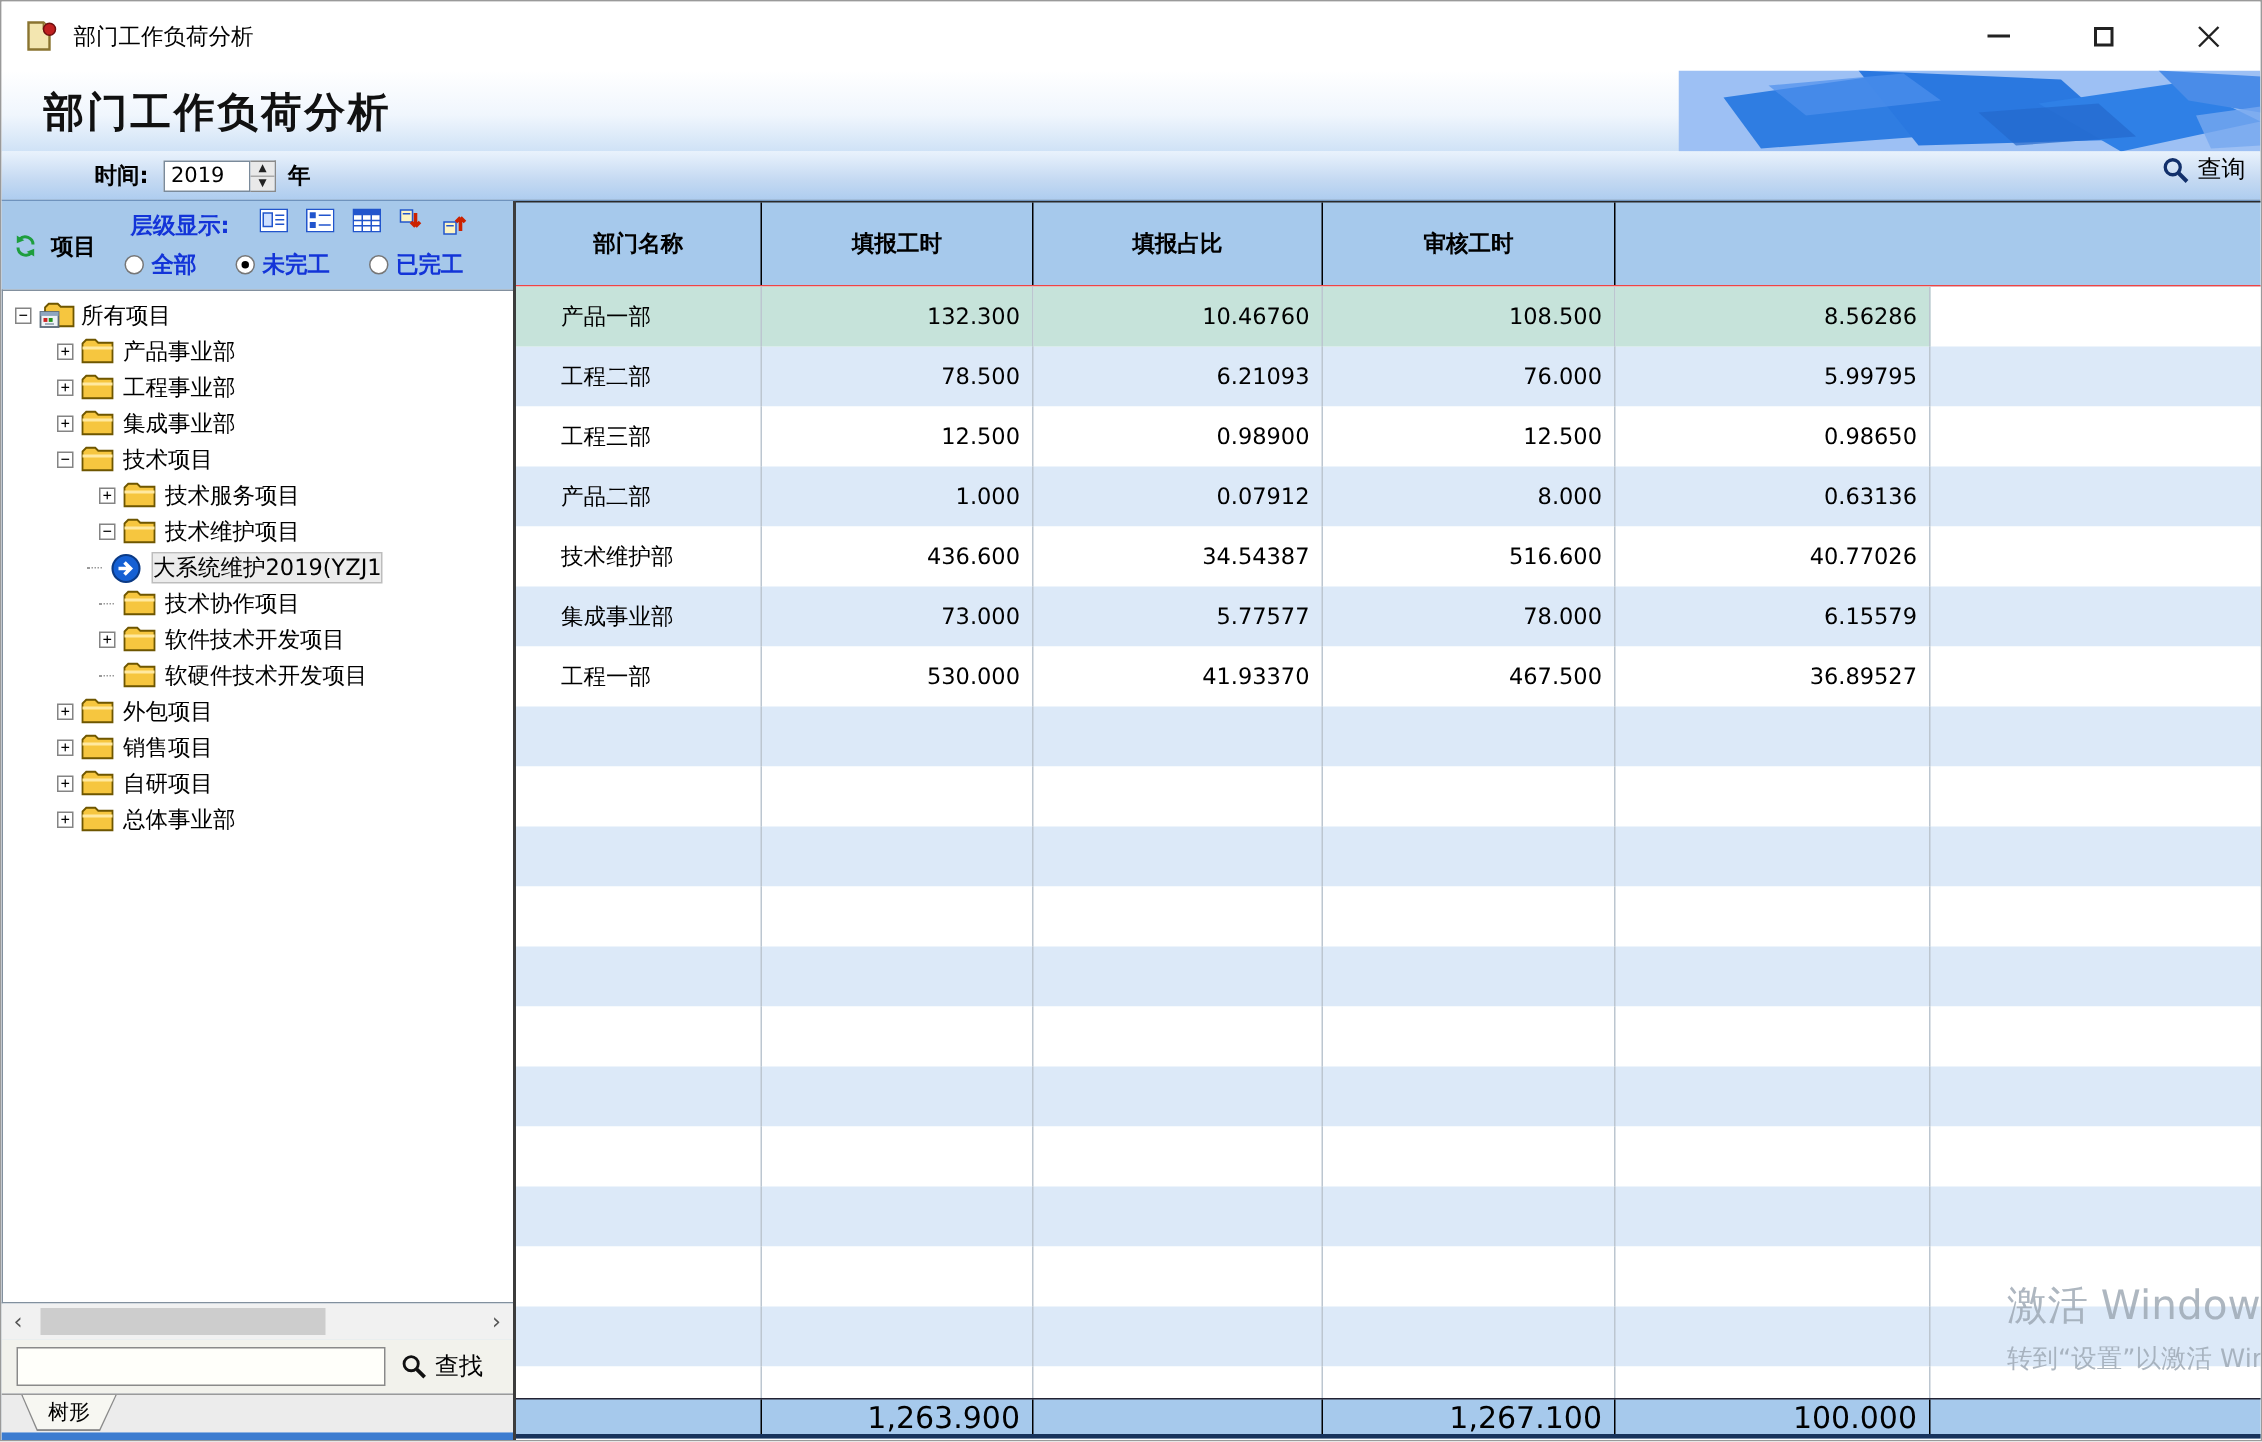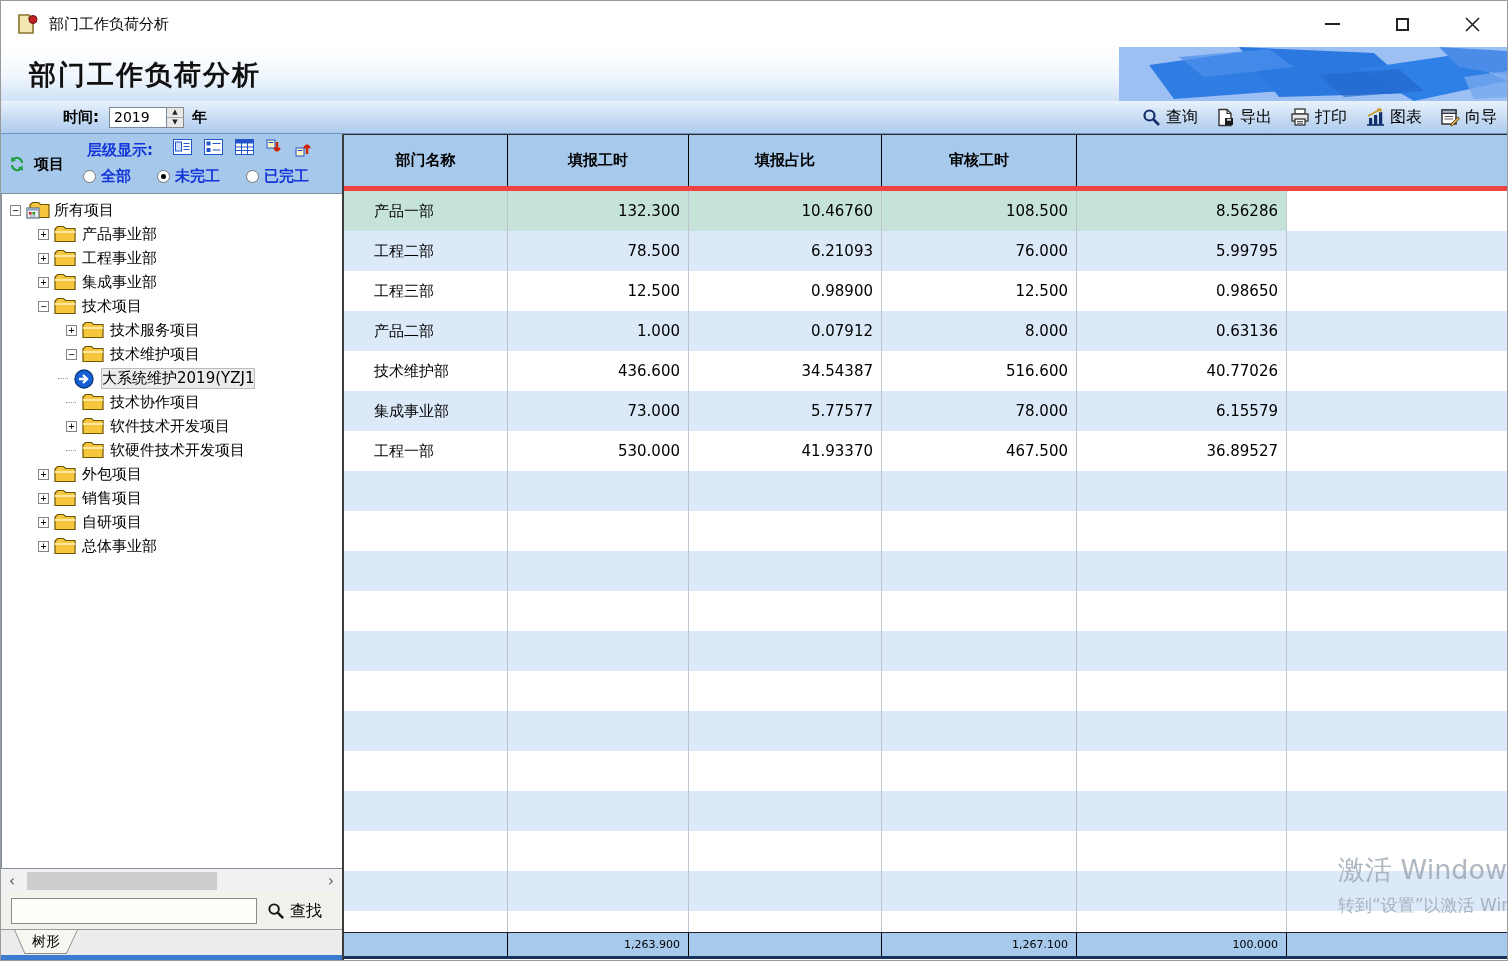--- a/index.html
+++ b/index.html
@@ -29,21 +29,21 @@
     border-bottom:1px solid #6f93bd; display:flex; align-items:center; }
   .time-group { display:flex; align-items:center; margin-left:62px; }
   .time-label { font-weight:bold; }
   .time-input { width:58px; height:21px; margin-left:10px; border:1px solid #7a8a9a; background:#fff;
     font-size:14px; padding:0 4px; font-family:inherit; }
   .spinner { width:17px; height:21px; display:flex; flex-direction:column; border:1px solid #8a8a8a; border-left:none; }
   .spin-btn { flex:1; background:#e9e9e9; display:flex; align-items:center; justify-content:center;
     font-size:7px; line-height:1; color:#222; border-bottom:1px solid #aaa; }
   .spin-btn:last-child { border-bottom:none; }
   .time-unit { margin-left:8px; font-weight:bold; }
-  .tb-buttons { position:absolute; right:8px; top:0; height:33px; display:flex; align-items:center; gap:14px; }
+  .tb-buttons { position:absolute; right:8px; top:0; height:33px; display:flex; align-items:flex-end; gap:14px;flex-direction:column; }
   .tb-btn { display:flex; align-items:center; gap:5px; cursor:default; padding:2px 2px; }
   .tb-btn span.lbl { font-size:16px; }
 
   
   .left-panel { position:absolute; left:0; top:133px; width:343px; height:828px; background:#cfe2f4; border-right:2px solid #3c3c3c; }
   .panel-header { position:absolute; left:0; top:0; width:100%; height:59px; background:#a6c8ea; }
   .refresh-icon { position:absolute; left:8px; top:22px; }
   .panel-label { position:absolute; left:33px; top:21px; font-weight:bold; color:#000; }
   .level-label { position:absolute; left:76px; top:7px; color:#1334d8; font-weight:bold;margin-left:10px; }
   .level-icons { position:absolute; left:172px; top:5px; display:flex; gap:12px; }
@@ -79,28 +79,28 @@
   .tab-inner { position:absolute; left:1px; top:0; width:72px; height:23px; background:#f7f7f2;
     clip-path:polygon(7% 0,93% 0,78% 100%,21% 100%); display:flex; align-items:center; justify-content:center; font-size:14px; }
   .panel-bottom { position:absolute; left:0; top:821px; width:100%; height:7px; background:#3c7cd0; }
 
   
   .table { position:absolute; left:343px; top:133px; width:1165px; height:828px; background:#fff; }
   .cell { display:flex; align-items:center; padding:0 8px; border-right:1px solid #bcc6d0; overflow:hidden; }
   .c1{width:164px}.c2{width:181px}.c3{width:193px}.c4{width:195px}.c5{width:210px}.c6{flex:1;border-right:none}
   .num { justify-content:flex-end; }
   .name { padding-left:30px; }
-  .thead { display:flex; height:57px; background:#a6c9ec; border-top:1px solid #2a2a2a; border-bottom:5px solid #ef4444; }
+  .thead { display:flex; height:57px; background:#a6c9ec; border-top:1px solid #2a2a2a; border-bottom:1px solid #ef4444; }
   .thead .cell { justify-content:center; font-weight:bold; border-right:1px solid #000; padding:0; }
   .tbody { height:741px; overflow:hidden; }
   .row { display:flex; height:40px; background:#fff; }
   .row.alt { background:#dce9f8; }
   .row.sel .cell:not(.c6) { background:#c6e3da; }
   .summary { display:flex; height:27px; background:#a6c9ec; border-top:1px solid #223; border-bottom:3px solid #17335c; }
-  .summary .cell { border-right:1px solid #000; font-size:11px; }
+  .summary .cell { border-right:1px solid #000; font-size:20px; }
 
   
   .watermark { position:absolute; left:1337px; top:851px; width:420px; color:#9aa5b1; opacity:.8; pointer-events:none; }
   .wm1 { font-size:27px; }
   .wm2 { font-size:17px; margin-top:6px; }
 
   svg { display:block; }
 </style>
 </head>
 <body>

